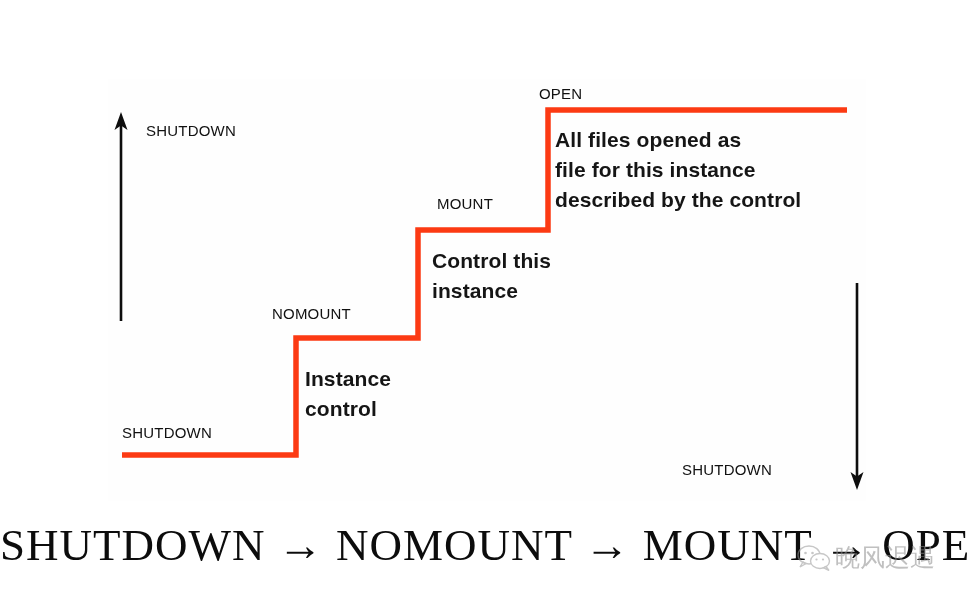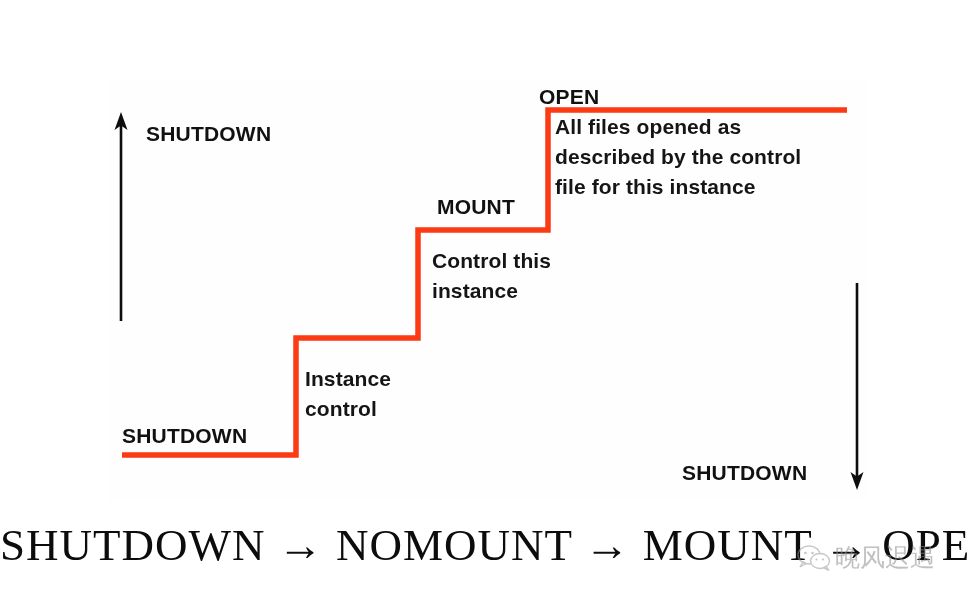--- a/index.html
+++ b/index.html
@@ -45,40 +45,40 @@
   }
 
   
   .label {
     position: absolute;
     color: #111111;
     white-space: nowrap;
     letter-spacing: 0.2px;
   }
   .state-label {
-    font-size: 21px;
-    font-weight: bold;
+    font-size: 15px;
+    font-weight: normal;
   }
   .desc {
     position: absolute;
     font-size: 21px;
     font-weight: bold;
     color: #151515;
     line-height: 30px;
     letter-spacing: 0.1px;
   }
 
   #label-startup   { left: 146px; top: 122px; }
   #label-open      { left: 539px; top: 85px;  }
   #label-mount     { left: 437px; top: 195px; }
   #label-nomount   { left: 272px; top: 305px; }
   #label-shutdown-left   { left: 122px; top: 424px; }
   #label-shutdown-bottom { left: 682px; top: 461px; }
 
-  #desc-open    { left: 555px; top: 112px; }
+  #desc-open    { left: 555px; top: 125px; }
   #desc-mount   { left: 432px; top: 246px; }
   #desc-nomount { left: 305px; top: 364px; }
 
   
   .caption {
     position: absolute;
     left: 0;
     top: 519px;
     width: 969px;
     text-align: center;
@@ -135,29 +135,30 @@
 
     <polyline points="122,455 296,455 296,338 418,338 418,230 548,230 548,110 847,110" fill="none" stroke="#FC3A13" stroke-width="5.5" stroke-linejoin="miter" stroke-linecap="butt"></polyline>
   </svg>
 
   <div class="label state-label" id="label-startup">SHUTDOWN</div>
 
   <div class="label state-label" id="label-open">OPEN</div>
 
   <div class="label state-label" id="label-mount">MOUNT</div>
 
+  <div class="label state-label" id="label-nomount">NOMOUNT</div>
 
   <div class="label state-label" id="label-shutdown-left">SHUTDOWN</div>
 
   <div class="label state-label" id="label-shutdown-bottom">SHUTDOWN</div>
 
   <div class="desc" id="desc-open">
     <div>All files opened as</div>
+    <div>file for this instance</div>
     <div>described by the control</div>
-    <div>file for this instance</div>
   </div>
 
   <div class="desc" id="desc-mount">
     <div>Control this</div>
     <div>instance</div>
   </div>
 
   <div class="desc" id="desc-nomount">
     <div>Instance</div>
     <div>control</div>

